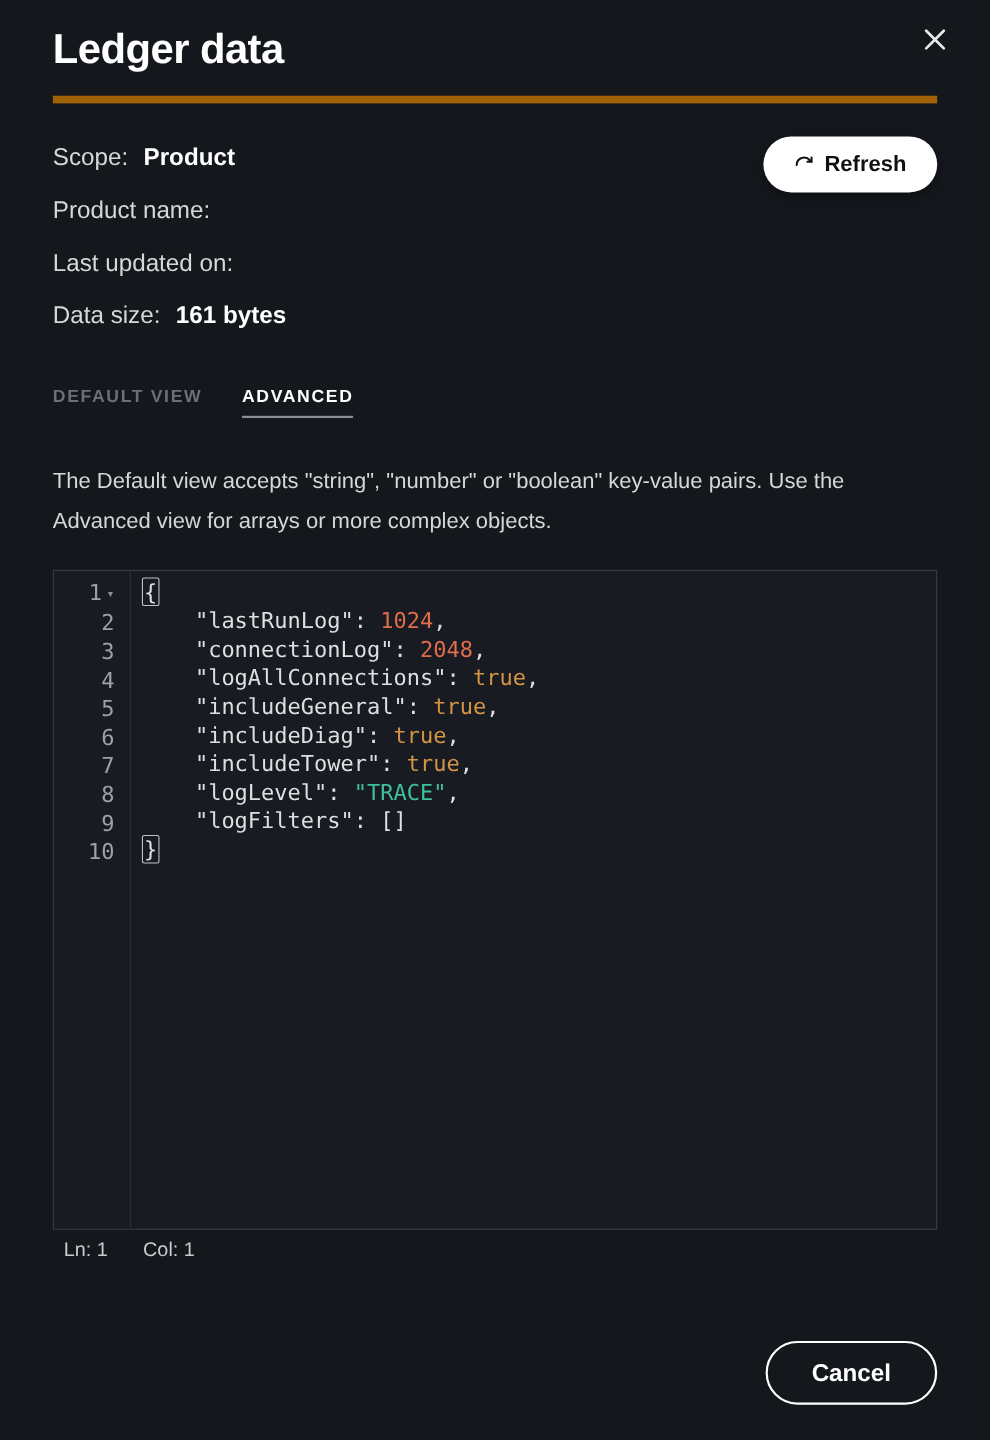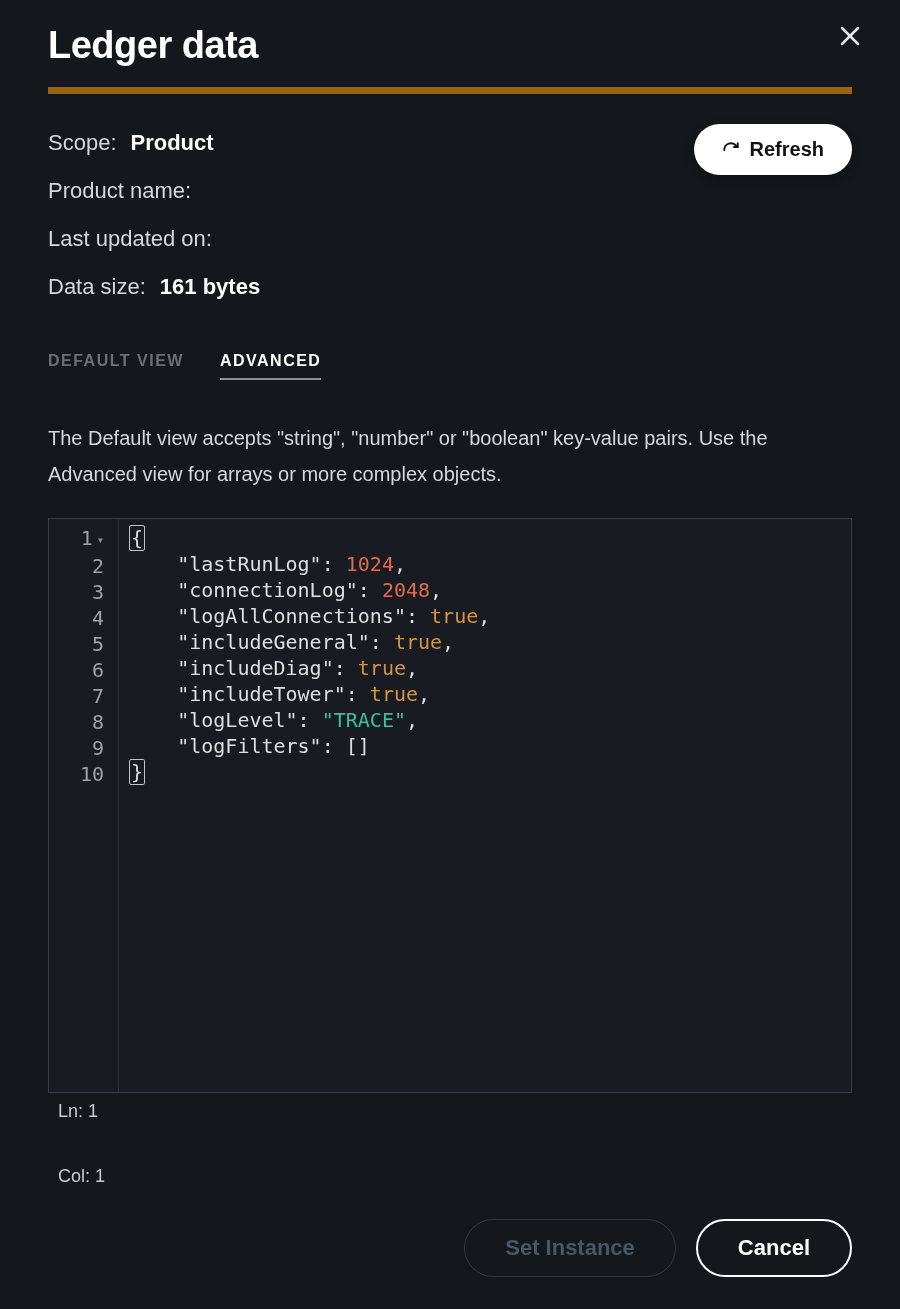--- a/index.html
+++ b/index.html
@@ -138,22 +138,21 @@
   .tk-punc  { color: #dedfe1; }
   .tk-num   { color: #e06c4c; }
   .tk-bool  { color: #d49443; }
   .tk-str   { color: #3fbf9a; }
   .status {
     margin-top: 8px;
     padding-left: 10px;
     font-size: 18px;
     color: #c9cbd0;
     display: flex;
-    gap: 44px;
-    flex-direction: column;
+    gap: 32px;
   }
   .footer {
     margin-top: auto;
     display: flex;
     justify-content: flex-end;
     gap: 20px;
     padding-top: 32px;
   }
   .btn {
     font-size: 22px;
@@ -245,17 +244,16 @@
   <div class="status">
     <span>
       <span>Ln:</span> <span>1</span>
     </span>
     <span>
       <span>Col:</span> <span>1</span>
     </span>
   </div>
 
   <div class="footer">
-    <button class="btn btn-disabled">Set Instance</button>
     <button class="btn btn-secondary">Cancel</button>
   </div>
 
 </div>
 
 </body></html>

